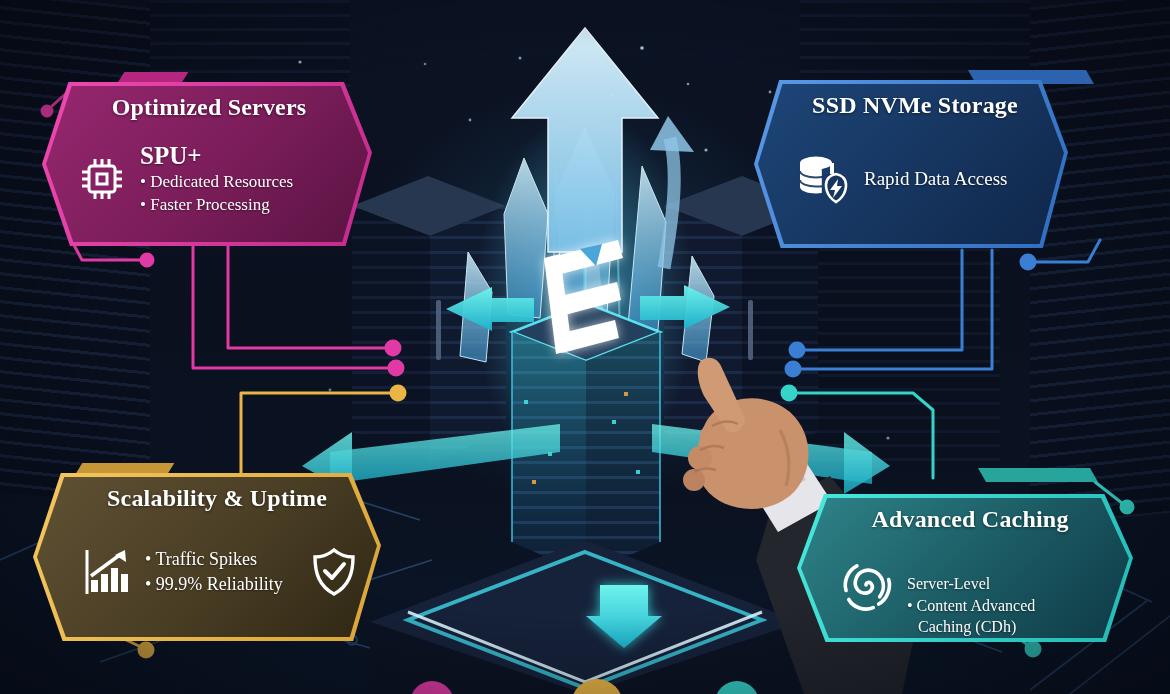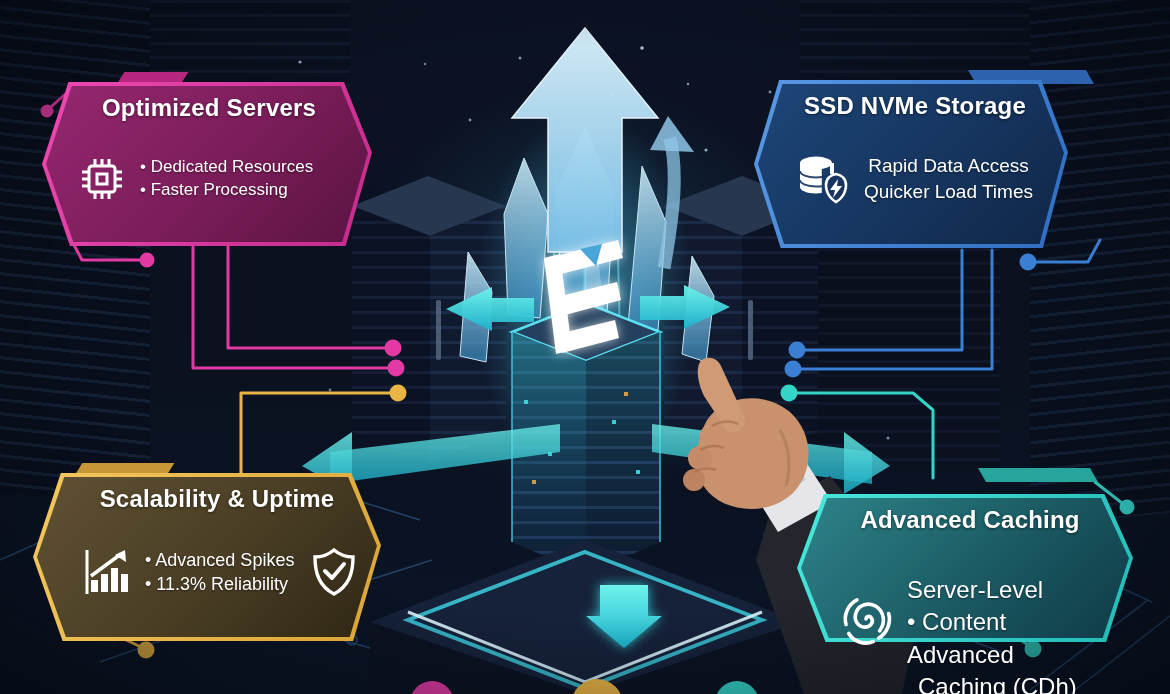--- a/index.html
+++ b/index.html
@@ -12,21 +12,21 @@
   .rack{position:absolute;background:repeating-linear-gradient(180deg,rgba(34,50,80,.55) 0 3px,rgba(8,13,26,.92) 3px 14px);}
   .rack.r1{left:0;top:0;width:150px;height:500px;opacity:.75;transform:skewY(6deg);}
   .rack.r2{left:150px;top:0;width:200px;height:150px;opacity:.45;}
   .rack.r3{right:0;top:0;width:140px;height:520px;opacity:.7;transform:skewY(-6deg);}
   .rack.r4{right:140px;top:0;width:230px;height:240px;opacity:.45;}
   .rack.r5{right:170px;top:150px;width:210px;height:320px;opacity:.4;}
   .glow-center{position:absolute;inset:0;background:radial-gradient(ellipse 340px 300px at 50% 42%,rgba(60,180,240,.20),rgba(60,180,240,0) 70%);}
   .vignette{position:absolute;inset:0;background:radial-gradient(ellipse 80% 75% at 50% 48%,rgba(0,0,0,0) 55%,rgba(3,6,13,.72) 100%);}
   svg.scene{position:absolute;left:0;top:0;}
   
-  .callout{position:absolute;--hex:polygon(0% 50%, 8% 0%, 91.5% 0%, 100% 43%, 92% 100%, 8.5% 100%);z-index:30;}
+  .callout{position:absolute;--hex:polygon(0% 50%, 8% 0%, 91.5% 0%, 100% 43%, 92% 100%, 8.5% 100%);z-index:30;font-family:Liberation Serif, serif;}
   .co-border{position:absolute;inset:0;clip-path:var(--hex);}
   .co-fill{position:absolute;inset:4px;clip-path:var(--hex);}
   .co-content{position:relative;z-index:2;height:100%;display:flex;flex-direction:column;padding:12px 30px 10px 34px;box-sizing:border-box;}
   .co-title{font-weight:bold;font-size:24px;text-align:center;letter-spacing:.2px;text-shadow:0 1px 3px rgba(0,0,0,.55);}
   .co-row{display:flex;align-items:center;gap:12px;flex:1;}
   .co-lines{display:flex;flex-direction:column;line-height:1.35;font-size:18px;text-shadow:0 1px 2px rgba(0,0,0,.5);}
   .co-heading{font-weight:bold;font-size:25px;line-height:1.2;}
   .co-tab{position:absolute;height:14px;z-index:29;}
   .pink  .co-border{background:linear-gradient(120deg,#ef49b2,#c22b8b);filter:drop-shadow(0 0 7px rgba(230,50,160,.55));}
   .pink  .co-fill{background:linear-gradient(135deg,#96276f 0%,#7a1d59 55%,#5a1342 100%);}
@@ -268,20 +268,21 @@
       <div class="co-title">Optimized Servers</div>
       <div class="co-row">
         <svg class="icon" width="52" height="52" viewBox="0 0 52 52">
           <g stroke="#fff" stroke-width="3" fill="none">
             <rect x="13" y="13" width="26" height="26" rx="3"></rect>
             <rect x="21" y="21" width="10" height="10"></rect>
             <path d="M19,13 V6 M26,13 V6 M33,13 V6 M19,39 V46 M26,39 V46 M33,39 V46 M13,19 H6 M13,26 H6 M13,33 H6 M39,19 H46 M39,26 H46 M39,33 H46"></path>
           </g>
         </svg>
         <div class="co-lines" style="font-size:17px;">
+          <span class="co-heading">SPU+</span>
           <span>• Dedicated Resources</span>
           <span>• Faster Processing</span>
         </div>
       </div>
     </div>
   </div>
 
   <div class="callout blue" style="left:754px;top:80px;width:314px;height:168px;">
     <div class="co-border"></div>
     <div class="co-fill"></div>
@@ -297,21 +298,20 @@
           <g stroke="#16355f" stroke-width="2" fill="none" opacity=".9">
             <path d="M8,19 C8,22.6 15.2,25.5 24,25.5 C32.8,25.5 40,22.6 40,19"></path>
             <path d="M8,28 C8,31.6 15.2,34.5 24,34.5 C28,34.5 30,34.2 30,34.2"></path>
           </g>
           <path d="M24,11 m16,0 V22" stroke="#fff" stroke-width="4" fill="none"></path>
           <path d="M44,22 C38,23 34,27 34,33 C34,42 40,48 44,50 C48,48 54,42 54,33 C54,27 50,23 44,22 Z" fill="#16355f" stroke="#fff" stroke-width="2.6"></path>
           <polygon points="46,27 38,38 43,38 41,46 50,34 45,34" fill="#fff"></polygon>
         </svg>
         <div class="co-lines" style="font-size:19px;text-align:center;align-items:center;">
           <span>Rapid Data Access</span>
-          <span>Quicker Load Times</span>
         </div>
       </div>
     </div>
   </div>
 
   <div class="callout gold" style="left:33px;top:473px;width:348px;height:168px;">
     <div class="co-border"></div>
     <div class="co-fill"></div>
     <div class="co-content" style="padding-left:44px;padding-right:24px;justify-content:center;">
       <div class="co-title">Scalability &amp; Uptime</div>
@@ -323,22 +323,22 @@
           <g fill="#fff">
             <rect x="14" y="36" width="7" height="12"></rect>
               <rect x="24" y="30" width="7" height="18"></rect>
             <rect x="34" y="24" width="7" height="24"></rect>
               <rect x="44" y="30" width="7" height="18"></rect>
           </g>
           <path d="M14,32 L44,10" stroke="#fff" stroke-width="3.5" fill="none"></path>
           <polygon points="48,6 49,18 38,11" fill="#fff"></polygon>
         </svg>
         <div class="co-lines" style="font-size:18px;flex:1;">
-          <span>• Advanced Spikes</span>
-          <span>• 11.3% Reliability</span>
+          <span>• Traffic Spikes</span>
+          <span>• 99.9% Reliability</span>
         </div>
         <svg class="icon" width="46" height="50" viewBox="0 0 46 50">
           <path d="M23,3 C17,8 10,10 4,10 C4,26 8,39 23,47 C38,39 42,26 42,10 C36,10 29,8 23,3 Z" fill="none" stroke="#fff" stroke-width="3.4"></path>
           <path d="M14,24 L21,31 L33,17" fill="none" stroke="#fff" stroke-width="4" stroke-linecap="round" stroke-linejoin="round"></path>
         </svg>
       </div>
     </div>
   </div>
 
   <div class="callout teal" style="left:797px;top:494px;width:336px;height:148px;">
@@ -348,21 +348,21 @@
       <div class="co-title">Advanced Caching</div>
       <div class="co-row">
         <svg class="icon" width="58" height="58" viewBox="0 0 64 64">
           <g stroke="#fff" fill="none" stroke-linecap="round">
             <path stroke-width="4" d="M32,32 c0,-3 4,-4 6,-1 c3,4 -1,10 -7,10 c-8,0 -13,-8 -10,-16 c3,-9 14,-12 22,-7 c9,6 11,18 4,27"></path>
             <path stroke-width="4" d="M10,38 c-3,-10 2,-22 12,-27"></path>
             <path stroke-width="4" d="M40,57 c-10,4 -22,0 -27,-9"></path>
             <path stroke-width="4" d="M57,26 c3,10 -2,22 -11,27"></path>
           </g>
         </svg>
-        <div class="co-lines" style="font-size:24px;margin-top:40px;">
+        <div class="co-lines" style="font-size:16px;margin-top:40px;">
           <span>Server-Level</span>
           <span>• Content Advanced</span>
           <span style="padding-left:11px;">Caching (CDh)</span>
         </div>
       </div>
     </div>
   </div>
 
 </div>
 

